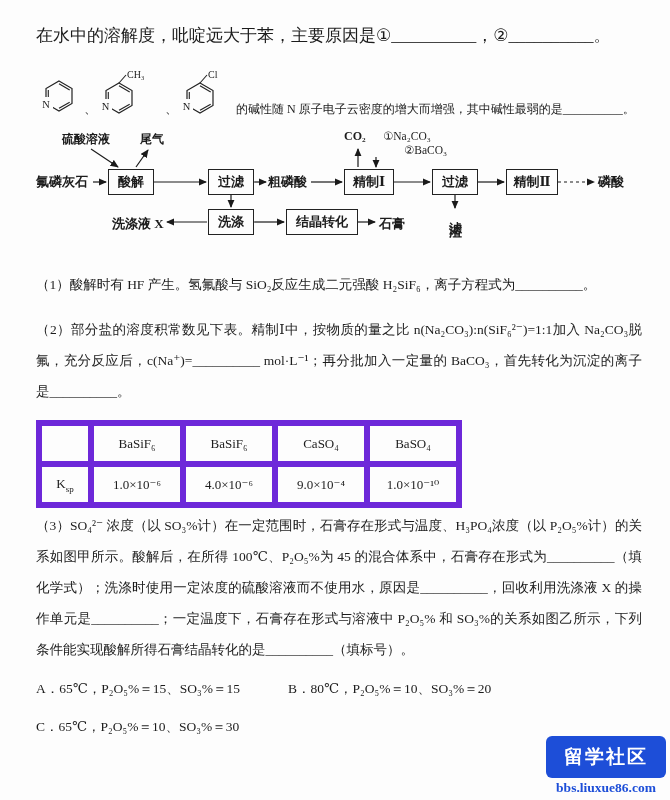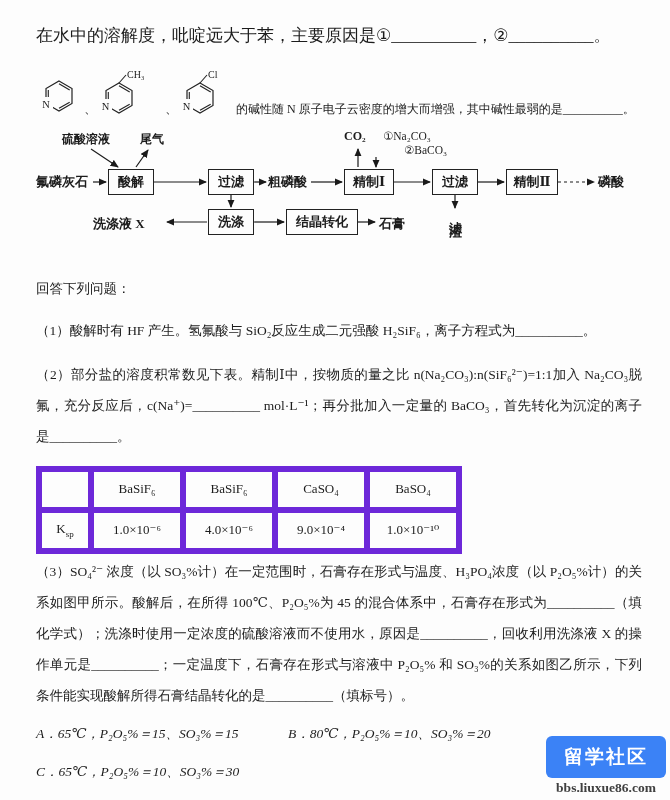--- a/index.html
+++ b/index.html
@@ -28,21 +28,21 @@
   .prompt{margin-top:10px;font-size:13.5px;line-height:24px;}
   .para{margin-top:2px;font-size:13.5px;line-height:31px;text-align:justify;}
   table.ksp{border-collapse:collapse;margin-top:4px;}
   table.ksp td,table.ksp th{
     border:6px solid #6d28d9;height:35px;text-align:center;
     font-size:13px;font-weight:normal;padding:0 6px;
   }
   table.ksp .c0{width:34px;}
   table.ksp .c{width:74px;}
   sub{font-size:9px;}
-  .options{margin-top:8px;display:grid;grid-template-columns:252px auto;row-gap:18px;font-size:13.5px;line-height:20px;font-style:italic;}
+  .options{margin-top:8px;display:grid;grid-template-columns:252px auto;row-gap:18px;font-size:13.5px;line-height:20px;}
   .watermark{position:absolute;right:4px;bottom:4px;width:120px;text-align:center;}
   .wm-box{
     height:42px;border-radius:6px;display:flex;align-items:center;justify-content:center;
     color:#fff;font-size:19px;font-weight:bold;letter-spacing:2px;
   }
   .wm-url{font-size:13.5px;font-weight:bold;margin-top:2px;}
   .ring{stroke:#222;stroke-width:1.2;fill:none;}
   .bond{stroke:#222;stroke-width:1.1;}
   .atom{font-size:10.5px;fill:#1c1c1c;font-family:"Liberation Serif","DejaVu Serif",serif;}
   .subst{font-size:10px;fill:#1c1c1c;font-family:"Liberation Serif","DejaVu Serif",serif;}
@@ -124,28 +124,27 @@
     <div class="flabel" style="left:232px;top:44px;">粗磷酸</div>
     <div class="fbox" style="left:308px;top:40px;width:50px;">精制Ⅰ</div>
     <div class="fbox" style="left:396px;top:40px;width:46px;">过滤</div>
     <div class="fbox" style="left:470px;top:40px;width:52px;">精制Ⅱ</div>
     <div class="flabel" style="left:562px;top:44px;">磷酸</div>
 
     <div class="flabel top" style="left:308px;top:0px;">CO₂</div>
     <div class="flabel sm" style="left:347px;top:0px;">①Na₂CO₃</div>
     <div class="flabel sm" style="left:368px;top:14px;">②BaCO₃</div>
 
-    <div class="flabel" style="left:57px;top:86px;">洗涤液 X</div>
+    <div class="flabel" style="left:76px;top:86px;">洗涤液 X</div>
     <div class="fbox" style="left:172px;top:80px;width:46px;">洗涤</div>
     <div class="fbox" style="left:250px;top:80px;width:72px;">结晶转化</div>
     <div class="flabel" style="left:343px;top:86px;">石膏</div>
     <div class="flabel vert" style="left:410px;top:82px;">滤渣</div>
   </div>
 
-  <p class="prompt">回答下列问题：</p>
 
   <p class="para">（1）酸解时有 HF 产生。氢氟酸与 SiO₂反应生成二元强酸 H₂SiF₆，离子方程式为__________。</p>
   <p class="para">（2）部分盐的溶度积常数见下表。精制Ⅰ中，按物质的量之比 n(Na₂CO₃):n(SiF₆²⁻)=1:1加入 Na₂CO₃脱氟，充分反应后，c(Na⁺)=__________ mol·L⁻¹；再分批加入一定量的 BaCO₃，首先转化为沉淀的离子是__________。</p>
 
   <table class="ksp">
     <tbody>
         <tr>
       <th class="c0"></th>
       <th class="c">BaSiF₆</th>
       <th class="c">BaSiF₆</th>
@@ -166,15 +165,15 @@
 
   <div class="options">
     <div>A．65℃，P₂O₅%＝15、SO₃%＝15</div>
     <div>B．80℃，P₂O₅%＝10、SO₃%＝20</div>
     <div>C．65℃，P₂O₅%＝10、SO₃%＝30</div>
   </div>
 
 </div>
 
 <div class="watermark">
-  <div class="wm-box" style="background:#3b82f6;margin-top:32px;">留学社区</div>
-  <div class="wm-url" style="color:#404040;">bbs.liuxue86.com</div>
+  <div class="wm-box" style="background:#1d4ed8;margin-top:32px;">留学社区</div>
+  <div class="wm-url" style="color:#1d4ed8;">bbs.liuxue86.com</div>
 </div>
 
 </body></html>

